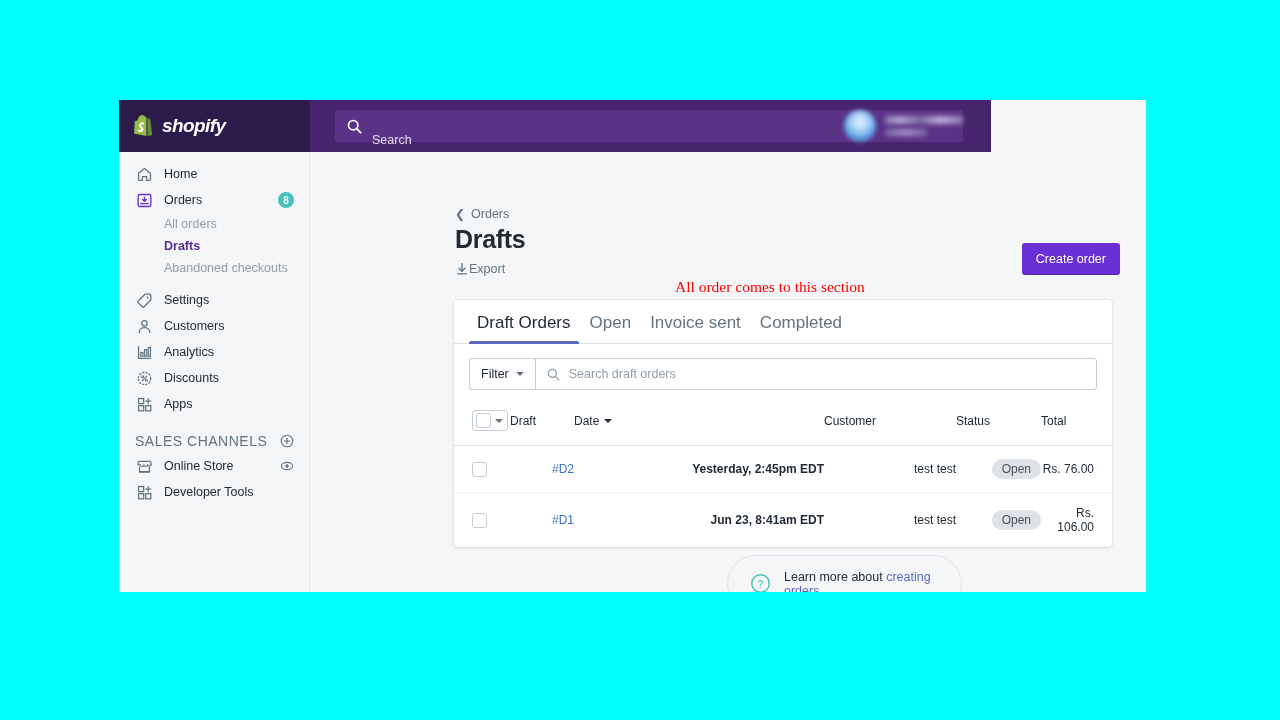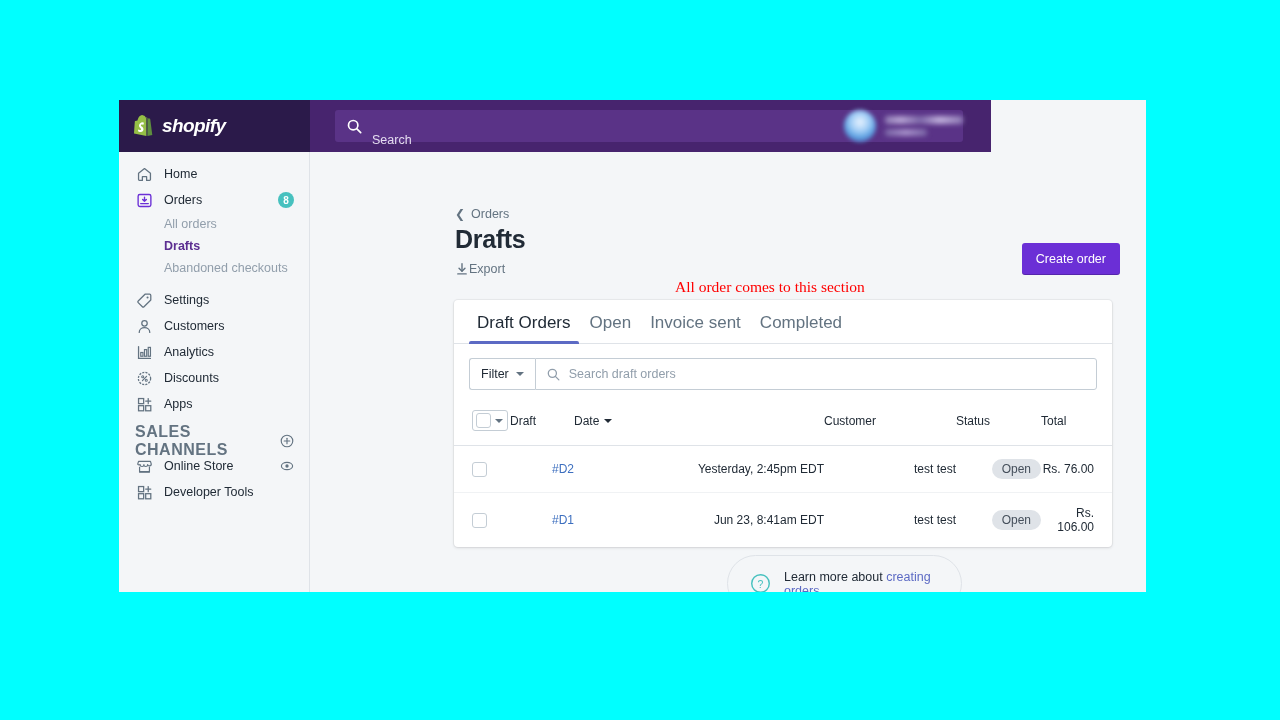--- a/index.html
+++ b/index.html
@@ -91,21 +91,21 @@
     min-width: 16px; height: 16px; border-radius: 8px;
     background: #47C1BF; color: #ffffff;
     font-size: 10px; font-weight: bold;
     display: flex; align-items: center; justify-content: center; padding: 0 4px;
   }
   .section-head {
     display: flex; align-items: center;
     height: 24px; margin: 0 8px; padding-left: 8px;
   }
   .section-head .label {
-    font-size: 16px; font-weight: bold; color: #637381;
+    font-size: 14px; font-weight: normal; color: #637381;
     letter-spacing: 0.5px;
   }
   .section-head .plus { margin-left: auto; margin-right: 7px; cursor: pointer; }
   .nav-item .eye { margin-left: auto; margin-right: 7px; cursor: pointer; }
   .settings-row {
     position: absolute; left: 0; bottom: 6px; width: 191px;
   }
 
   
   .main {
@@ -197,21 +197,21 @@
   }
   table.list td {
     font-size: 12px; color: #212B36;
     padding: 13px 0; border-bottom: 1px solid #F0F2F4;
     vertical-align: middle;
     text-align: right;
   }
   tr.list-row:last-child td { border-bottom: none; }
   .col-check { width: 56px; padding-left: 18px !important; }
   .col-draft { width: 64px; }
-  .col-date   { width: 250px; }
+  .col-date   { width: 250px; font-weight: bold; }
   .col-cust   { width: 132px; }
   .col-status { width: 85px; }
   .col-total  { text-align: right; padding-right: 18px !important; }
   .cb {
     width: 15px; height: 15px; border: 1px solid #C4CDD5;
     border-radius: 3px; background: #fff; cursor: pointer; display: block;
   }
   .cb-group {
     display: inline-flex; align-items: center;
     border: 1px solid #C4CDD5; border-radius: 3px;

